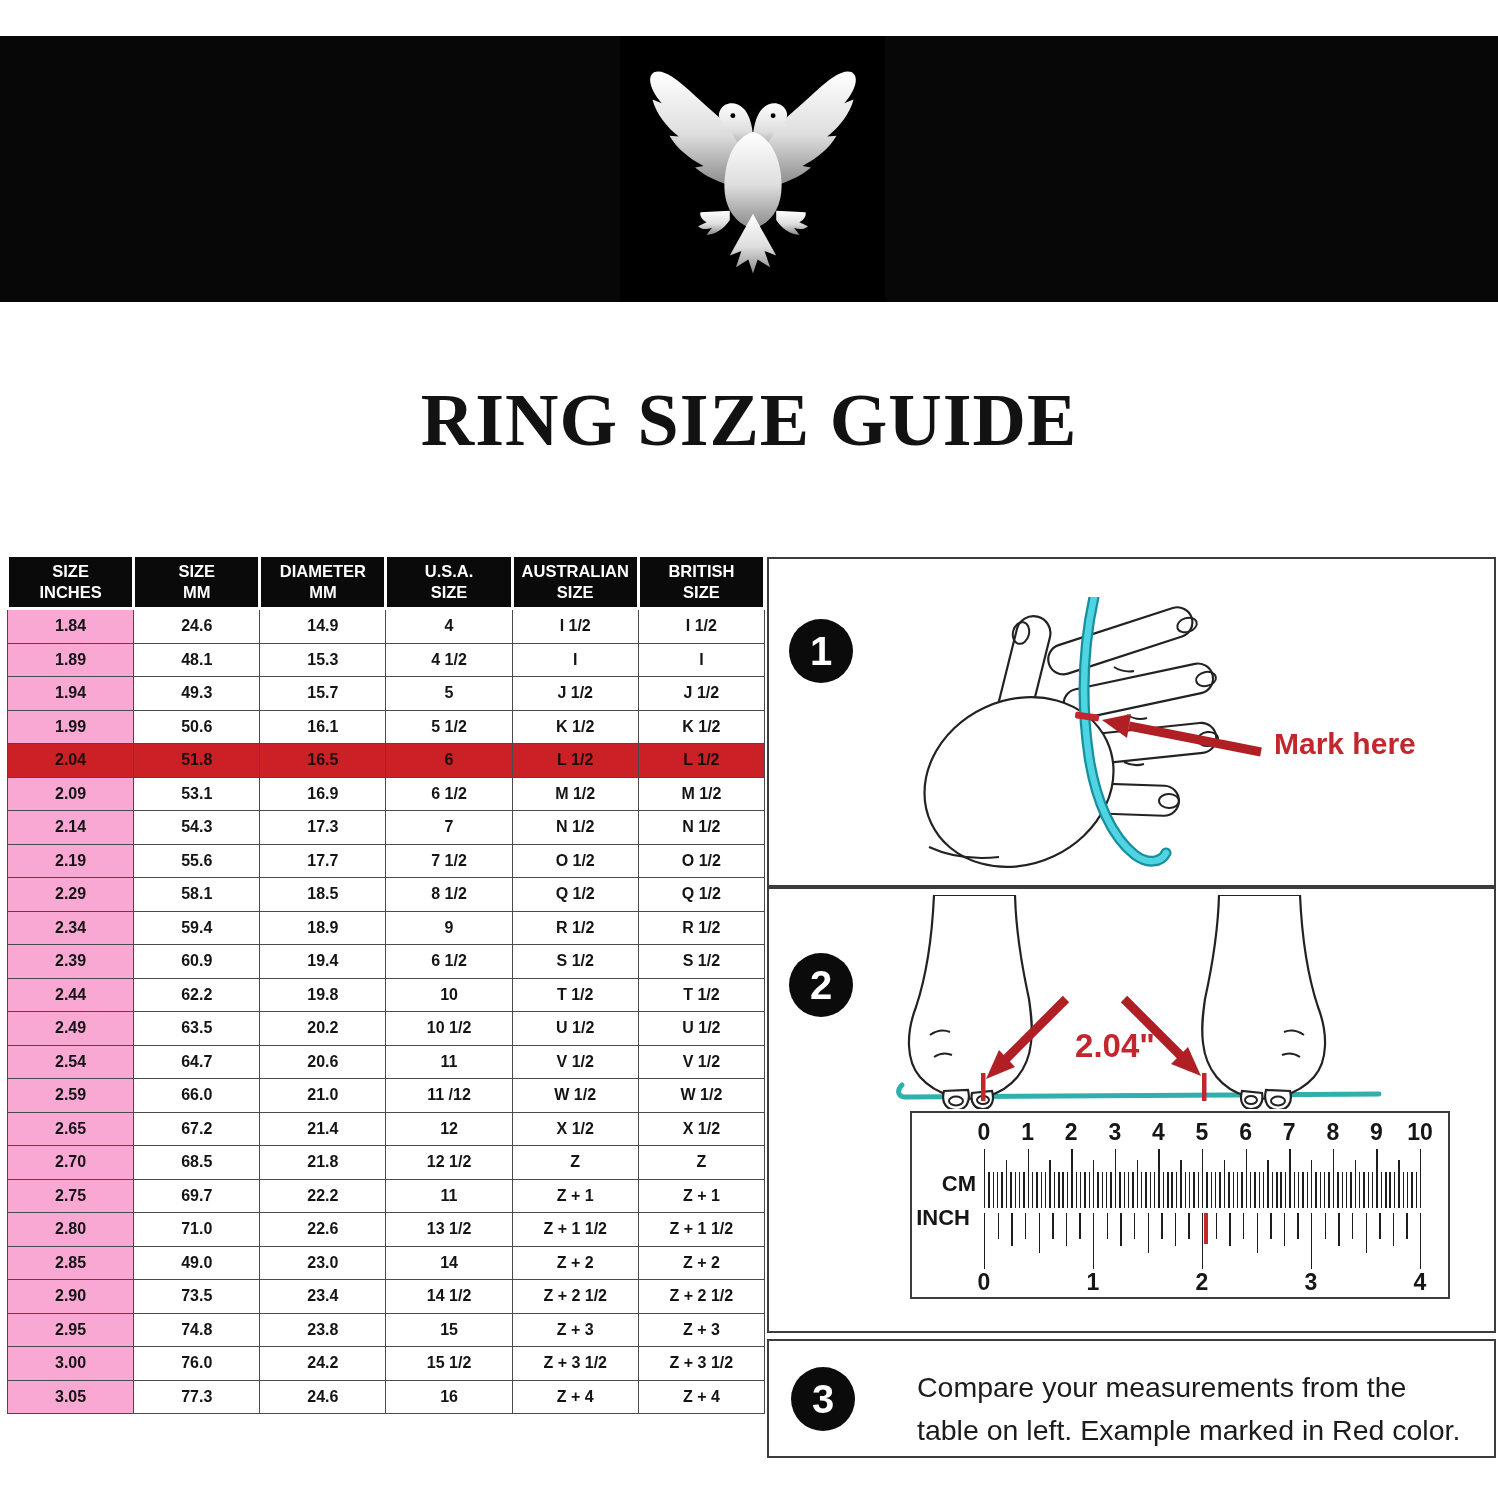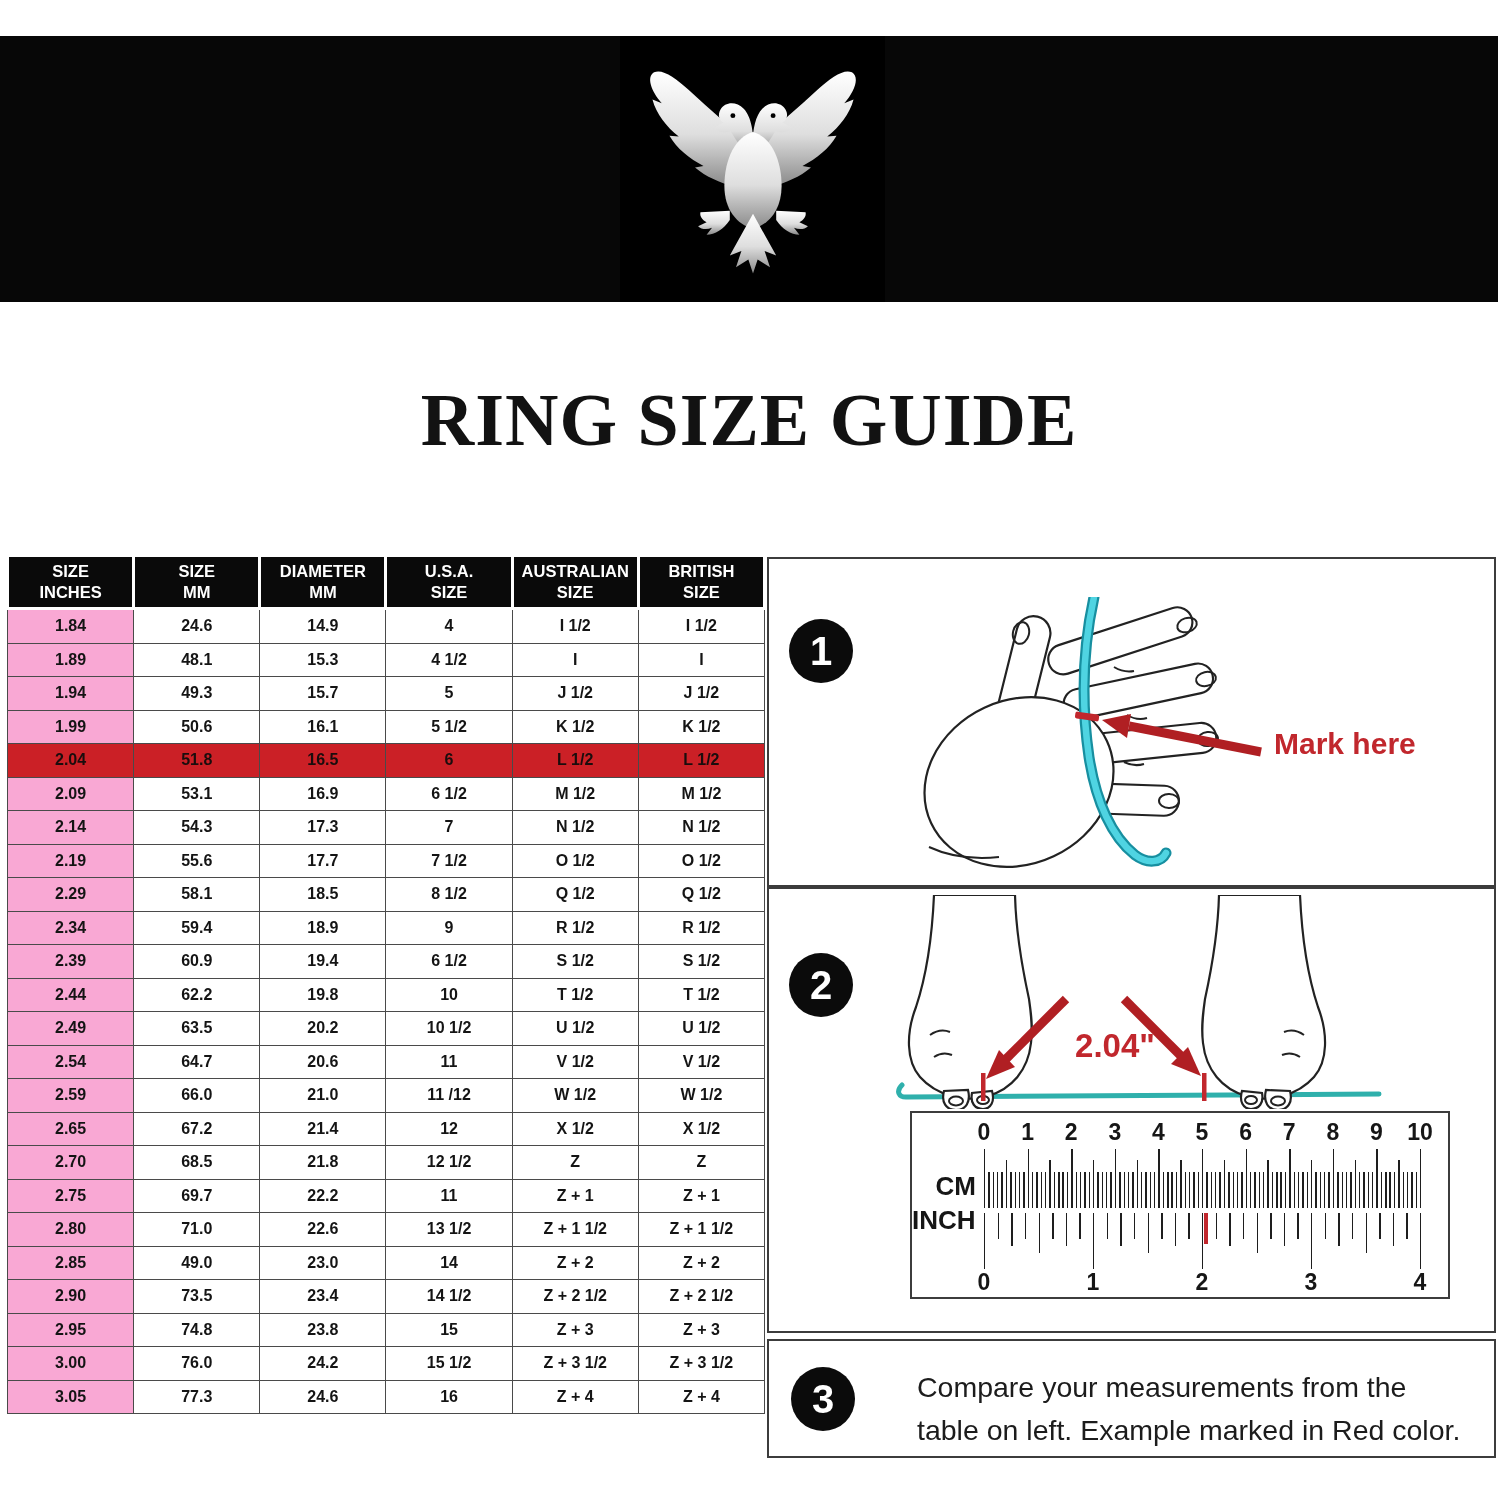--- a/index.html
+++ b/index.html
@@ -42,21 +42,21 @@
   .mark-here{position:absolute;left:505px;top:168px;font-size:30px;font-weight:700;color:#c1272d;}
   .measure-label{position:absolute;left:296px;top:138px;width:100px;text-align:center;
                  font-size:33px;font-weight:700;color:#c1272d;}
 
   
   .ruler{position:absolute;left:141px;top:222px;width:540px;height:188px;background:#fff;
          border:2px solid #3c3c3c;box-sizing:border-box;}
   .ruler .num{position:absolute;width:26px;text-align:center;font-size:23px;font-weight:700;color:#161616;}
   .ruler .tick{position:absolute;width:1.4px;background:#1e1e1e;}
   .ruler .redtick{position:absolute;width:4px;background:#c1272d;}
-  .ruler .scale-label{position:absolute;font-size:26px;font-weight:700;color:#161616;text-align:right;width:58px;}
+  .ruler .scale-label{position:absolute;font-size:22px;font-weight:700;color:#161616;text-align:right;width:58px;}
 
   .step3-text{position:absolute;left:148px;top:25px;width:545px;font-size:28.5px;
               color:#1c1c1c;line-height:1.5;}
 </style>
 </head>
 <body>
 
 <div class="page">
 
   <div class="header-bar">

